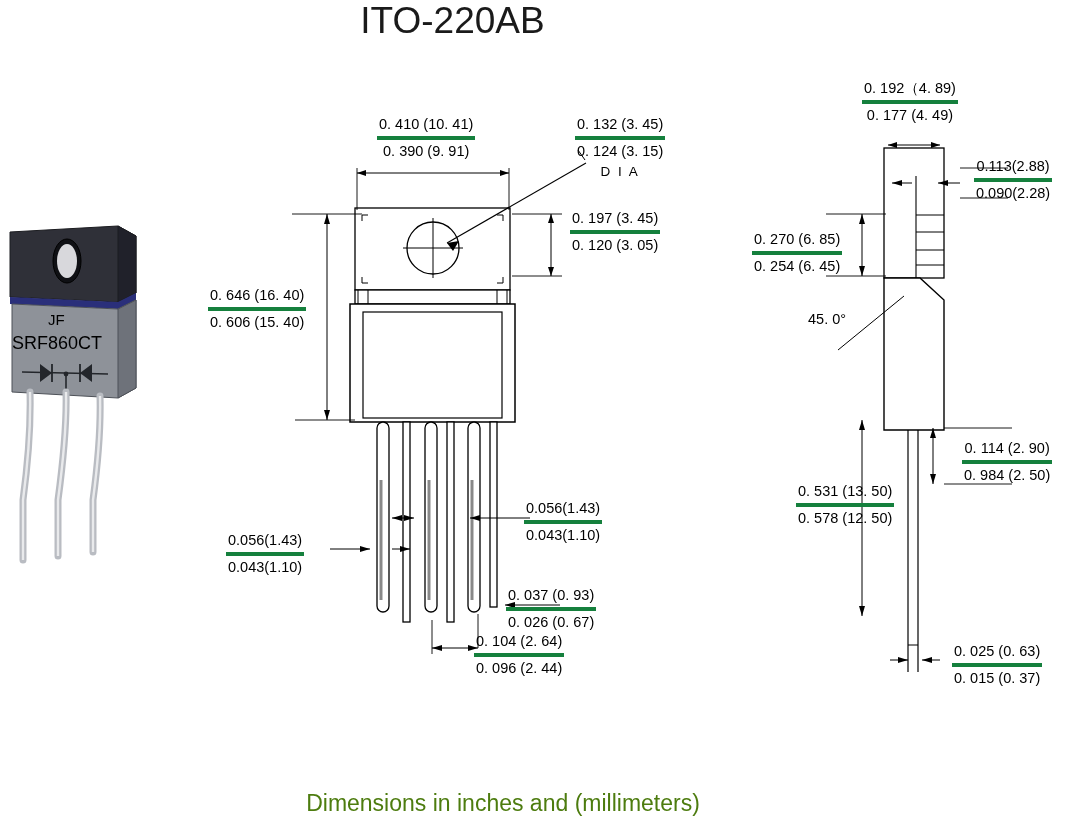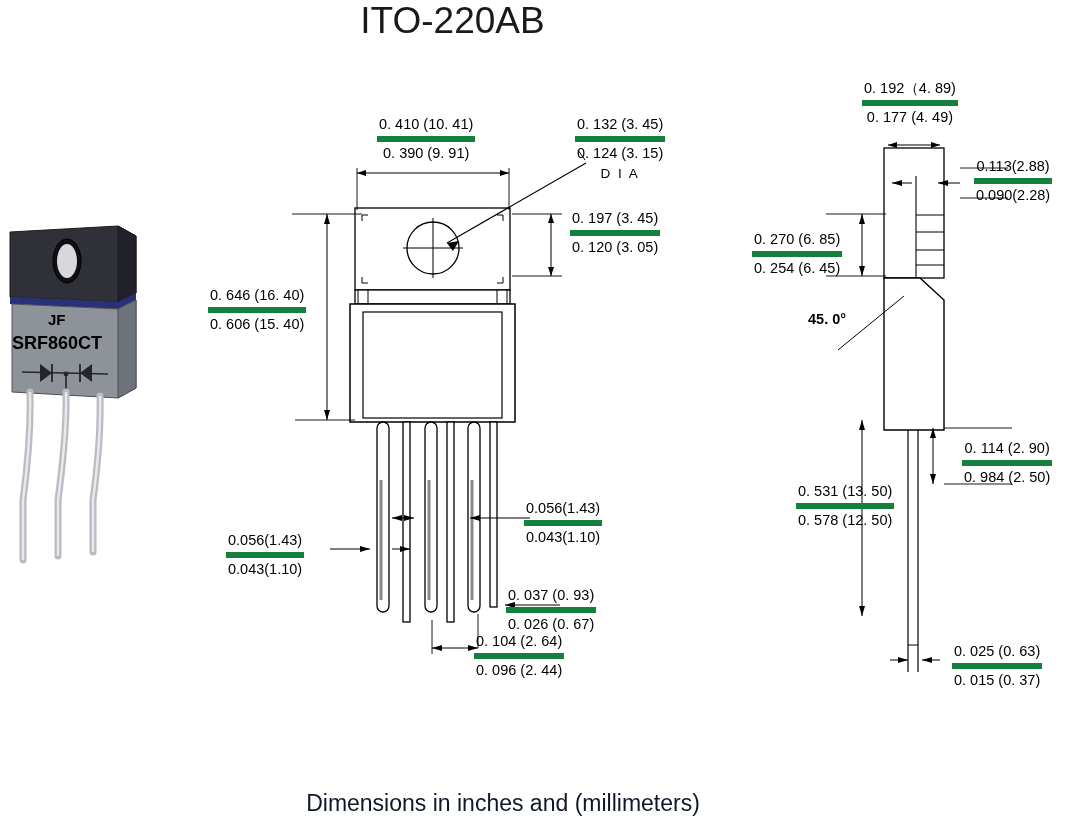--- a/index.html
+++ b/index.html
@@ -25,53 +25,52 @@
     color: #1a1a1a;
     letter-spacing: 0px;
   }
   .footer {
     position: absolute;
     left: 0;
     top: 790px;
     width: 1006px;
     text-align: center;
     font-size: 23px;
-    color: #0f172a;
+    color: #4d7c0f;
   }
   
   .dim {
     position: absolute;
     font-size: 14.5px;
     color: #000;
     white-space: nowrap;
     line-height: 1.45;
   }
   .dim .top {
-    border-bottom: 6px solid #15803d;
+    border-bottom: 4px solid #15803d;
     padding: 0 2px 1px 2px;
     display: block;
     text-align: center;
   }
   .dim .bot {
     display: block;
     padding: 1px 2px 0 2px;
     text-align: center;
   }
   .dim .sub {
     display: block;
     text-align: center;
     letter-spacing: 2px;
     font-size: 13.5px;
   }
   .plain {
     position: absolute;
     font-size: 14.5px;
     color: #000;
     white-space: nowrap;
-    font-weight: bold;
   }
   svg.layer {
     position: absolute;
     left: 0;
     top: 0;
   }
 </style>
 </head>
 <body>
 

